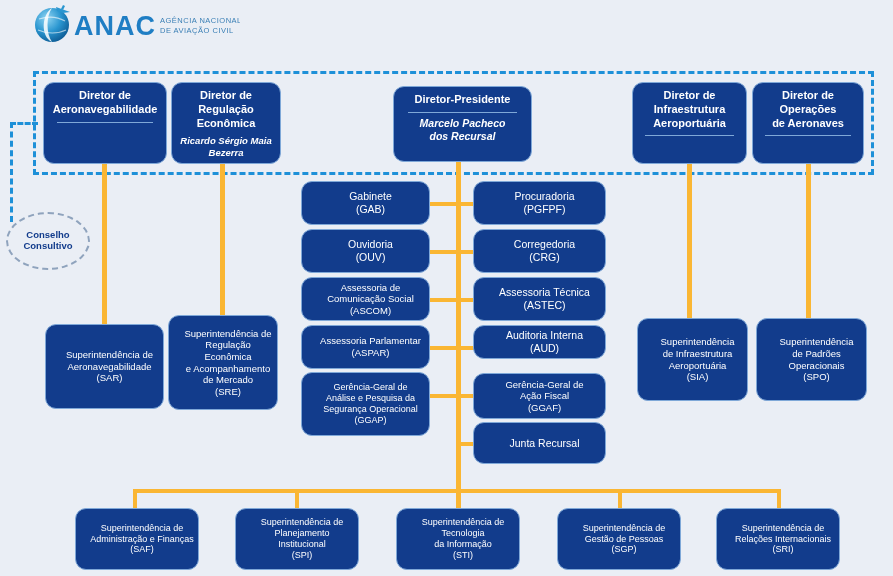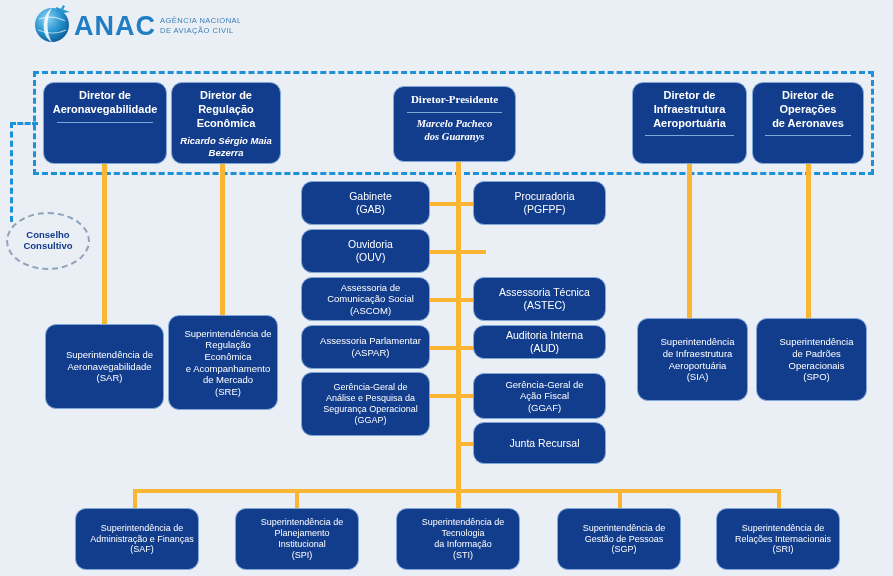--- a/index.html
+++ b/index.html
@@ -213,28 +213,28 @@
       <div>Regulação</div>
       <div>Econômica</div>
     </div>
     <div class="rule" style="margin:3px 0 2px;"></div>
     <div class="person" style="font-size:9.5px;">
       <div>Ricardo Sérgio Maia</div>
       <div>Bezerra</div>
     </div>
   </div>
 
-  <div class="box director" style="left:393px; top:86px; width:123px; height:76px;font-family:Liberation Serif, serif;">
+  <div class="box director" style="left:393px; top:86px; width:139px; height:76px;">
     <div class="role">
       <div>Diretor-Presidente</div>
     </div>
     <div class="rule"></div>
     <div class="person">
       <div>Marcelo Pacheco</div>
-      <div>dos Guaranys</div>
+      <div>dos Recursal</div>
     </div>
   </div>
 
   <div class="box director no-name" style="left:632px; top:82px; width:115px; height:82px;">
     <div class="role">
       <div>Diretor de</div>
       <div>Infraestrutura</div>
       <div>Aeroportuária</div>
     </div>
     <div class="rule"></div>
@@ -270,20 +270,24 @@
     <div>Gerência-Geral de</div>
     <div>Análise e Pesquisa da</div>
     <div>Segurança Operacional</div>
     <div>(GGAP)</div>
   </div>
 
   <div class="box unit" style="left:473px; top:181px; width:133px; height:44px;">
     <div>Procuradoria</div>
     <div>(PGFPF)</div>
   </div>
+  <div class="box unit" style="left:473px; top:229px; width:133px; height:44px;">
+    <div>Corregedoria</div>
+    <div>(CRG)</div>
+  </div>
   <div class="box unit" style="left:473px; top:277px; width:133px; height:44px;">
     <div>Assessoria Técnica</div>
     <div>(ASTEC)</div>
   </div>
   <div class="box unit" style="left:473px; top:325px; width:133px; height:34px;">
     <div>Auditoria Interna</div>
     <div>(AUD)</div>
   </div>
   <div class="box unit small" style="left:473px; top:373px; width:133px; height:46px;">
     <div>Gerência-Geral de</div>

